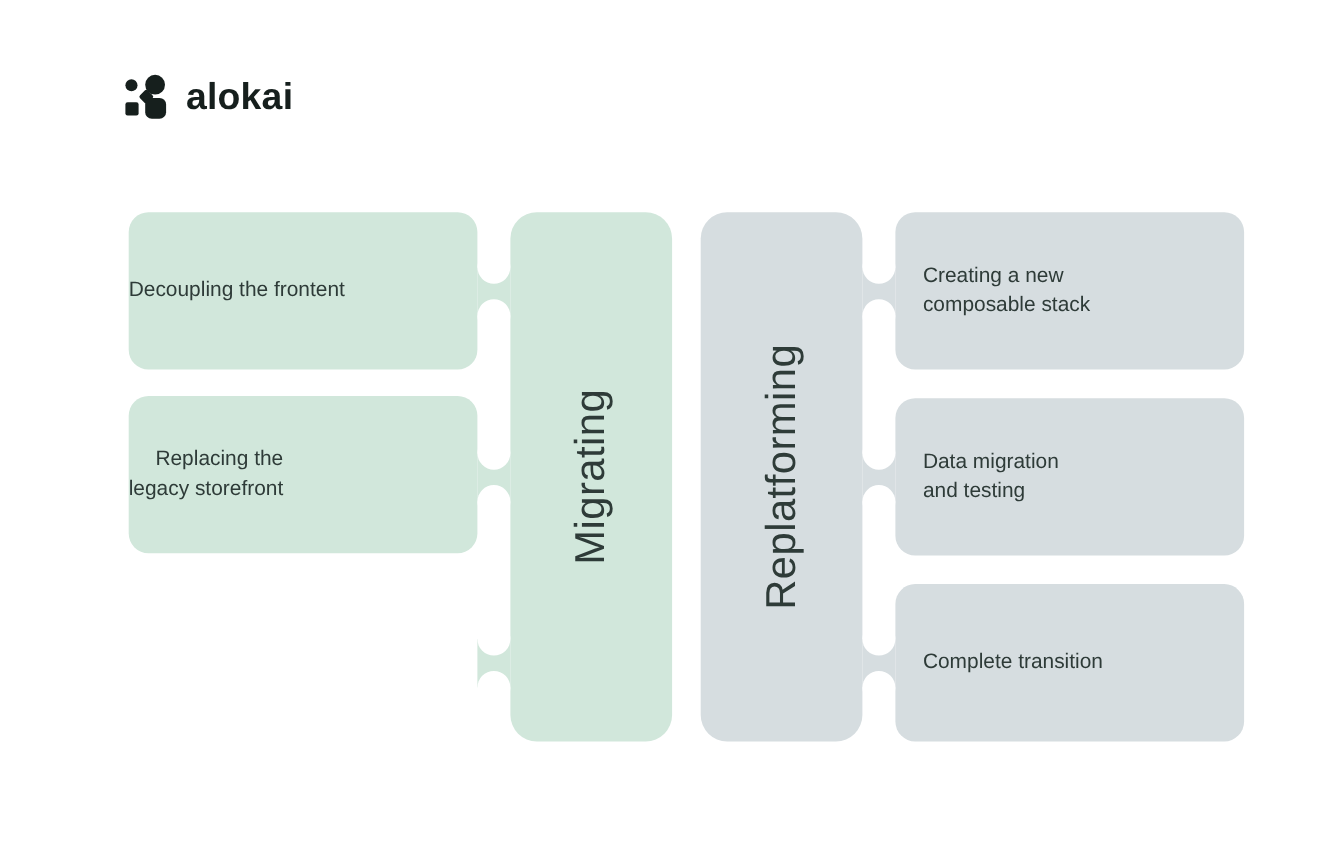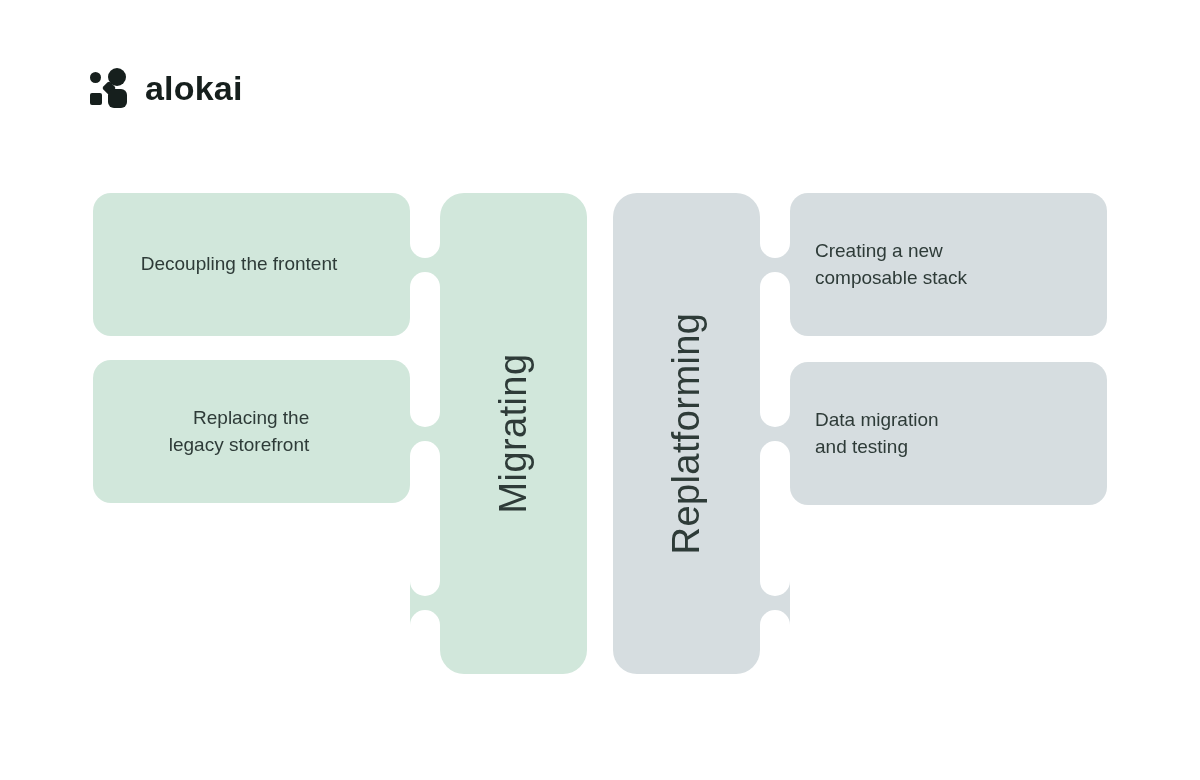--- a/index.html
+++ b/index.html
@@ -3,21 +3,21 @@
 <meta charset="utf-8">
 <style>
   html, body { margin: 0; padding: 0; }
   body {
     width: 1200px; height: 780px;
     background: #ffffff;
     position: relative;
     overflow: hidden;
     font-family: "Liberation Sans", sans-serif;
   }
-  .page { position: absolute; inset: 0; }
+  .page { position: absolute; inset: 0; margin-left: 24px; }
 
   
   .brand {
     position: absolute; left: 90px; top: 68px;
     display: flex; align-items: center; gap: 15px;
   }
   .logo-mark { position: relative; width: 40px; height: 40px; }
   .logo-mark div { position: absolute; background: var(--c-logo); }
   .dot-tl { left: 0;  top: 4px;  width: 11px; height: 11px; border-radius: 50%; }
   .dot-tr { left: 18px; top: 0;  width: 18px; height: 18px; border-radius: 50%; }
@@ -32,21 +32,21 @@
   
   .group { position: absolute; top: 193px; width: 494px; height: 481px; }
   .group-migrating { left: 93px; }
   .group-replatforming { left: 613px; }
 
   .box {
     position: absolute; width: 317px; height: 143px;
     border-radius: 18px; box-sizing: border-box;
     display: flex; align-items: center;
   }
-  .group-migrating .box { left: 0; justify-content: center; text-align: right; padding-right: 25px; }
+  .group-migrating .box { left: 0; justify-content: flex-start; text-align: right; padding-right: 25px; }
   .group-replatforming .box { left: 177px; justify-content: flex-start; text-align: left; padding-left: 25px; }
   .group-migrating .box, .group-migrating .column, .group-migrating .bridge { background: var(--c-migrating); }
   .group-replatforming .box, .group-replatforming .column, .group-replatforming .bridge { background: var(--c-replatforming); }
 
   .box-label {
     font-size: 19px; line-height: 1.42; color: var(--c-text);
     white-space: pre-line;
   }
 
   .column {
@@ -111,18 +111,21 @@
       <span class="vlabel">Replatforming</span>
     </div>
     <div class="box" style="top:169px">
       <span class="box-label">Data migration
 and testing</span>
     </div>
     <div class="box" style="top:0">
       <span class="box-label">Creating a new
 composable stack</span>
     </div>
+    <div class="box" style="top:338px">
+      <span class="box-label">Complete transition</span>
+    </div>
     <div class="bridge" style="top:49.5px"></div>
     <div class="bridge" style="top:218.5px"></div>
     <div class="bridge" style="top:387.5px"></div>
   </section>
 
 </div>
 
 </body></html>

